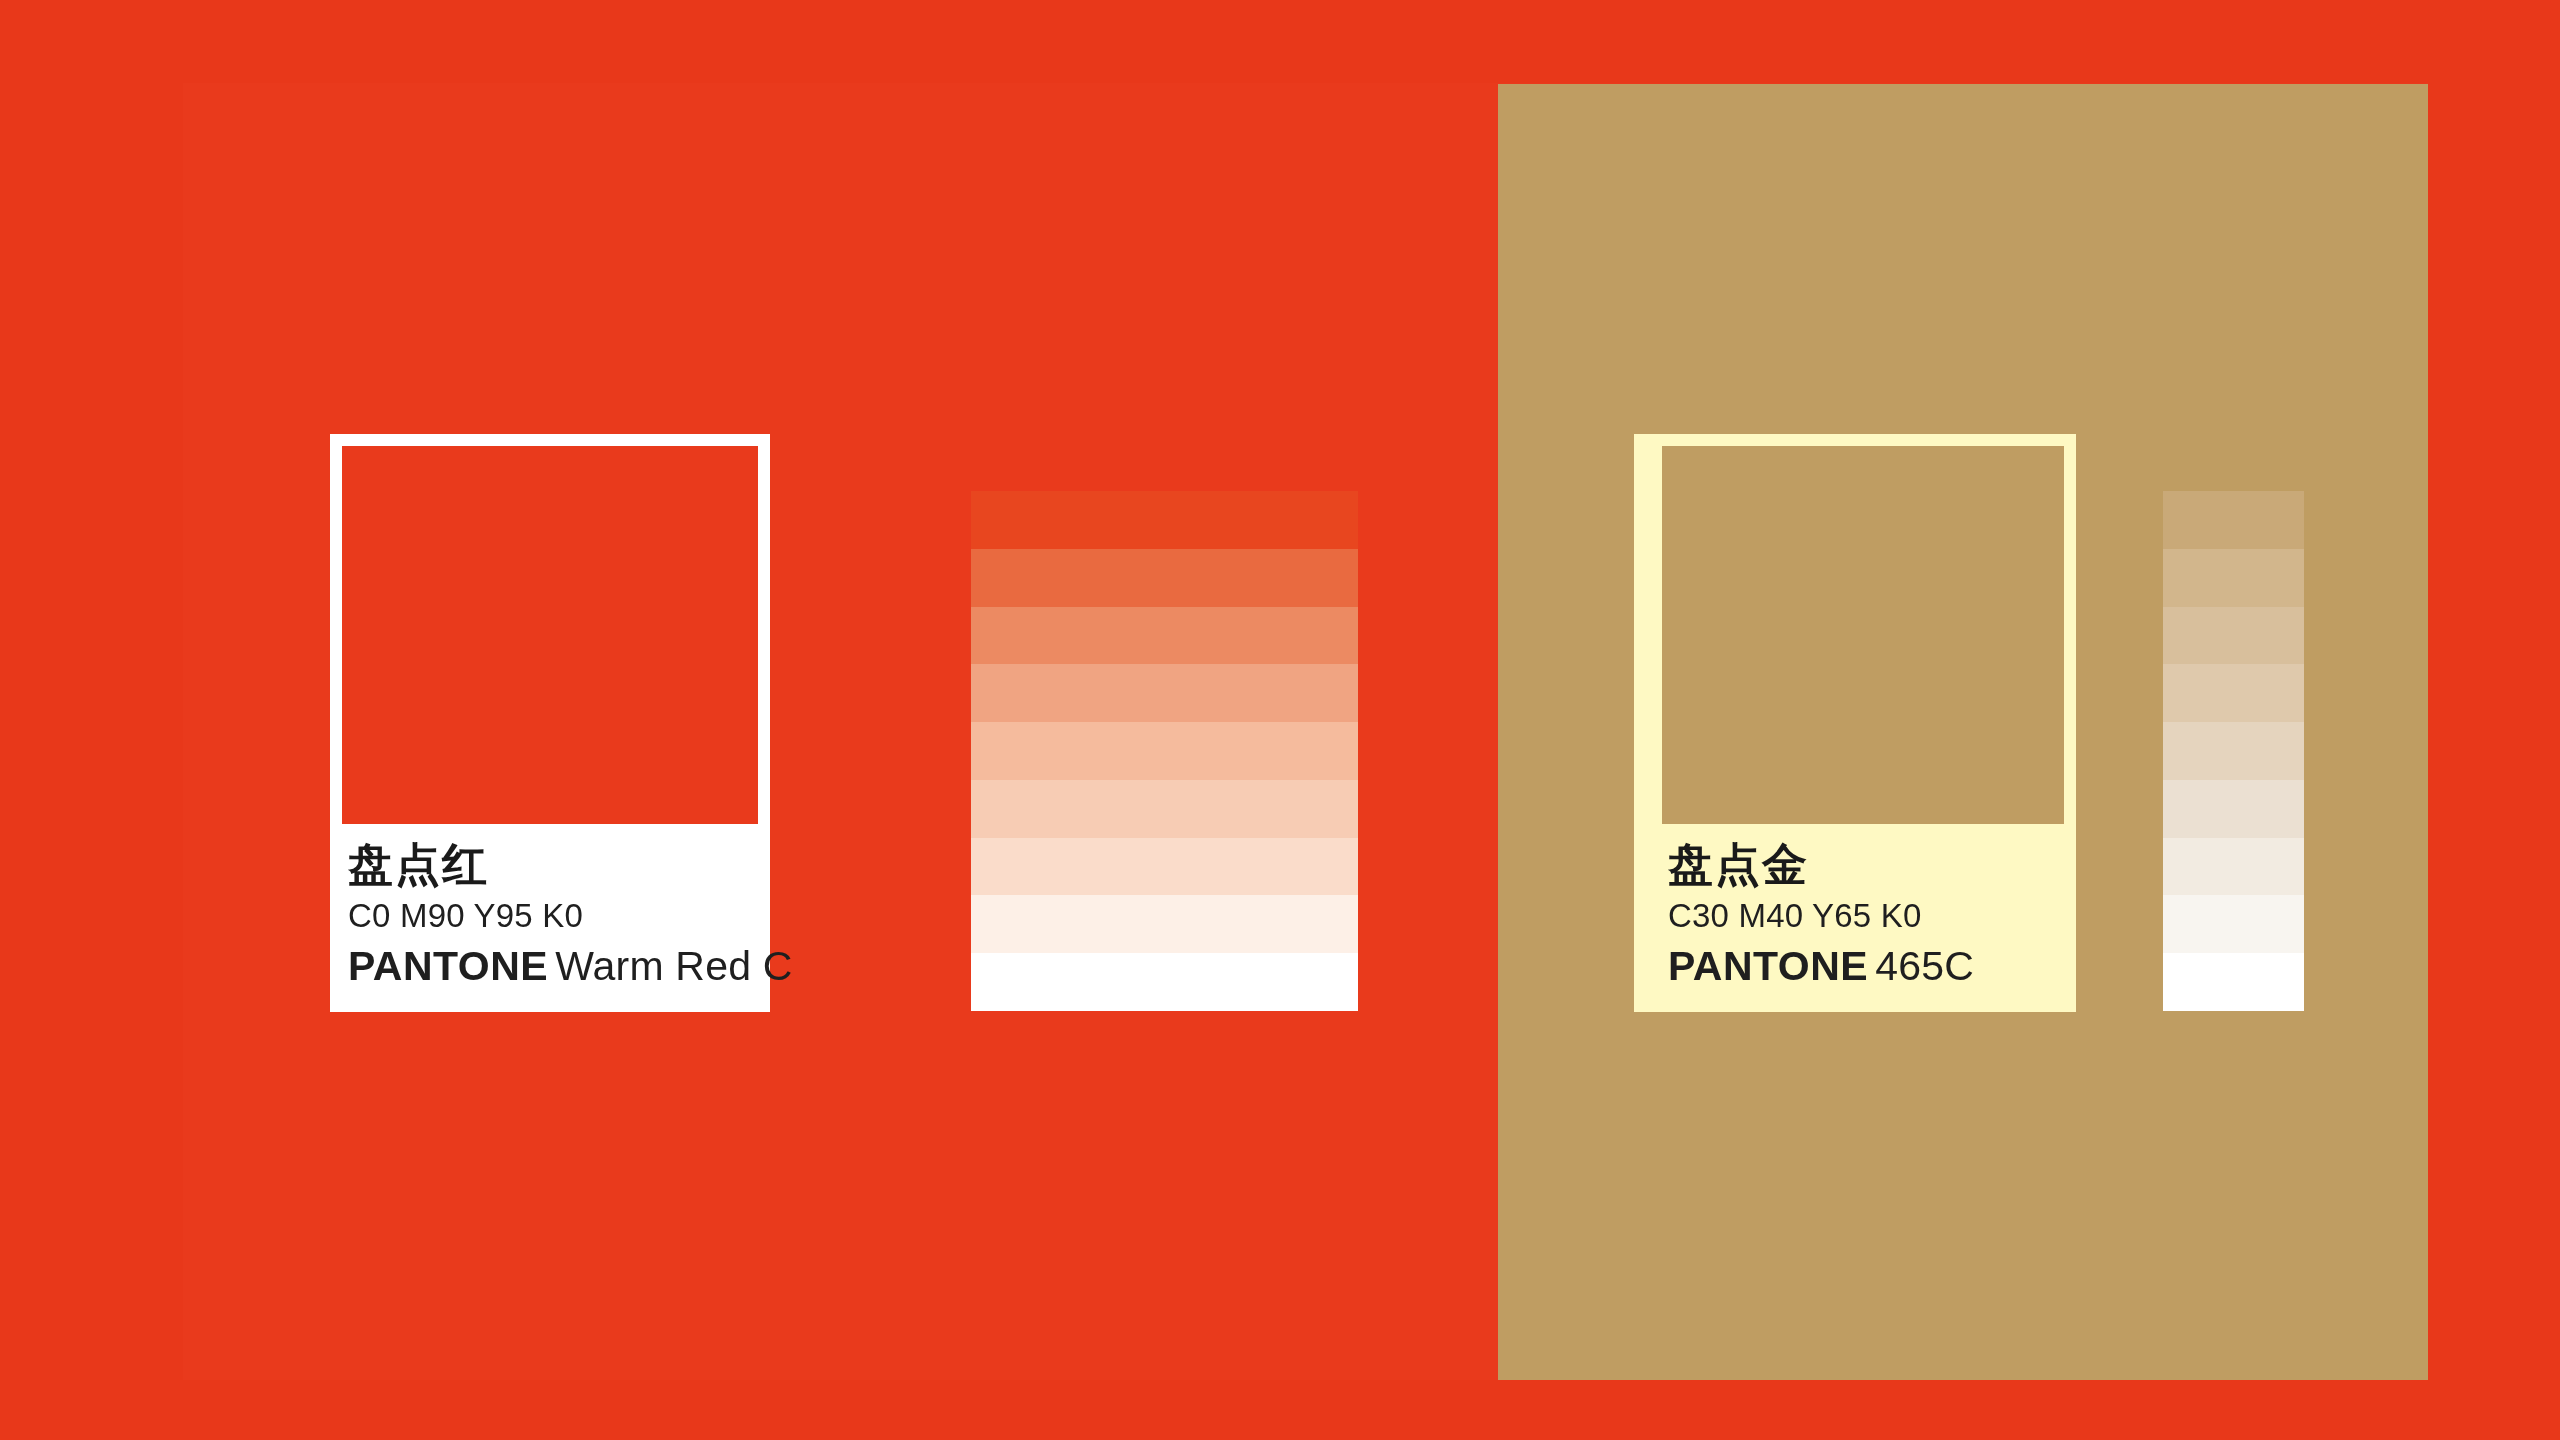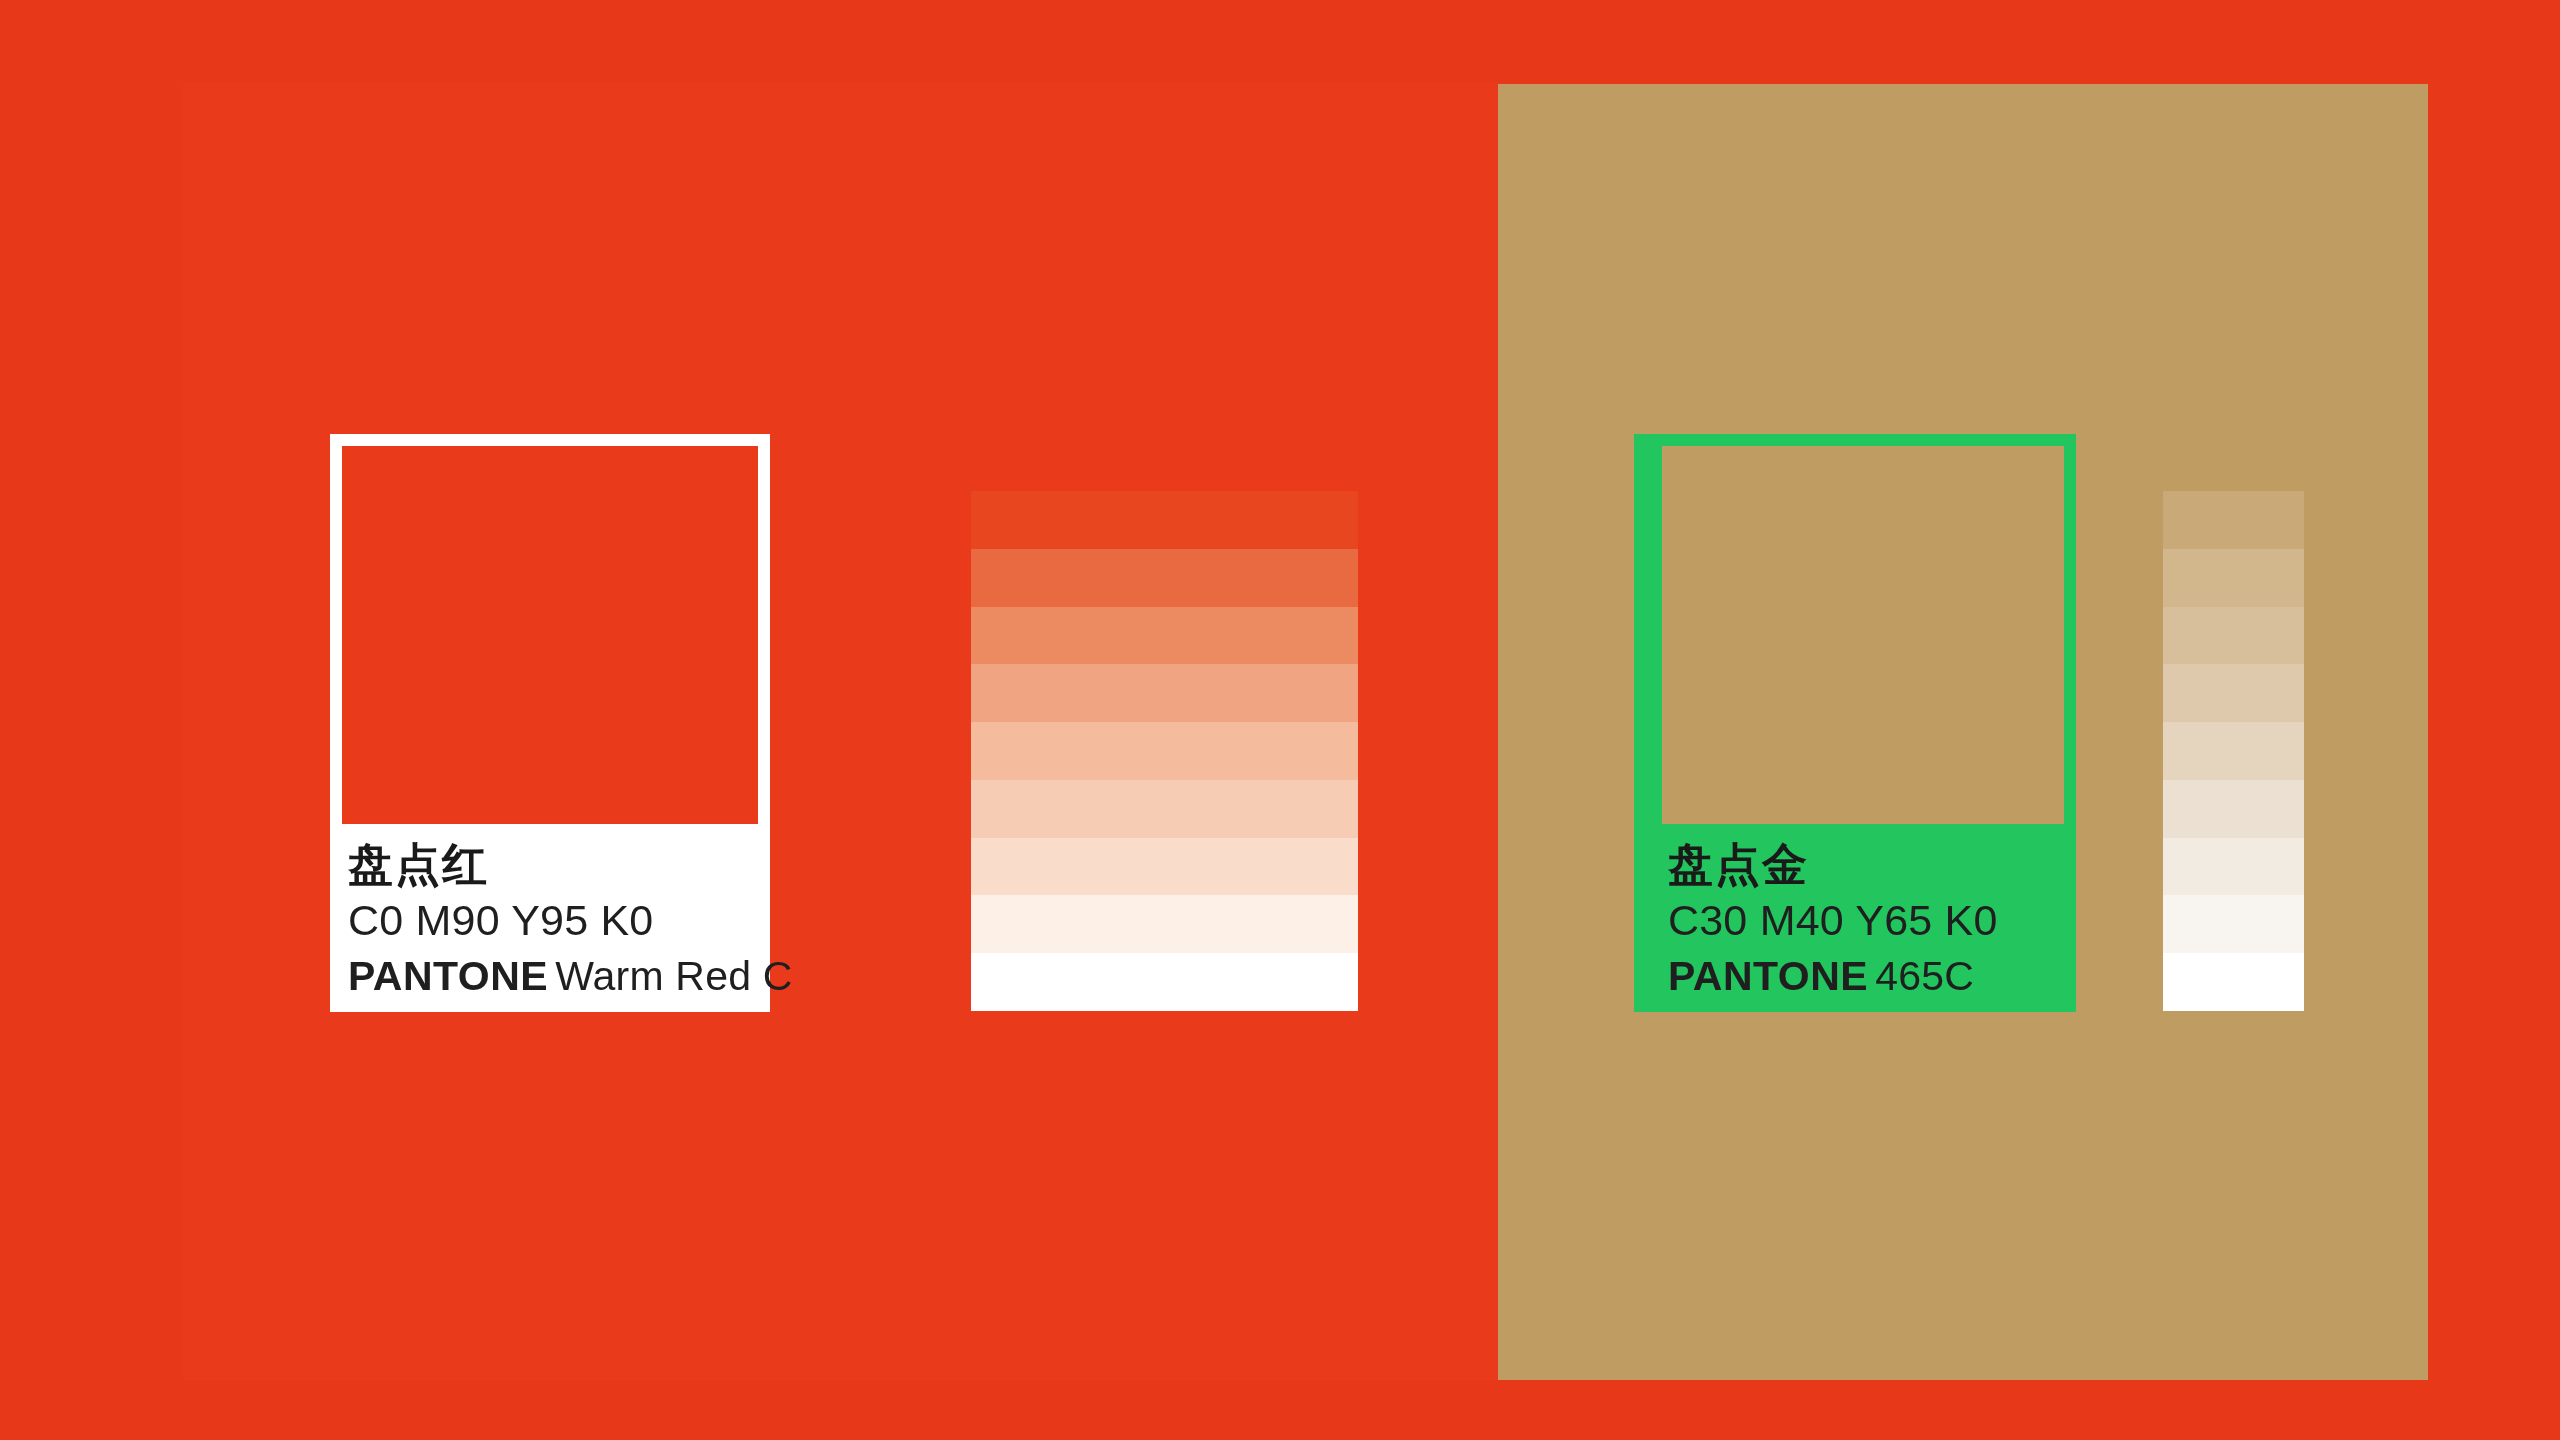--- a/index.html
+++ b/index.html
@@ -87,21 +87,21 @@
     font-family: "DejaVu Sans", "Liberation Sans", sans-serif;
     font-weight: 700;
     font-size: 45px;
     line-height: 1.0;
     letter-spacing: 2px;
     color: #1A1A1A;
     margin: 0 0 12px 0;
     white-space: nowrap;
   }
   .cmyk {
-    font-size: 43px;
+    font-size: 33px;
     line-height: 1.0;
     color: #1F1F1F;
     margin: 0 0 14px 0;
     white-space: nowrap;
     letter-spacing: 0.2px;
   }
   .pantone-line {
     font-size: 41px;
     line-height: 1.0;
     color: #1F1F1F;
@@ -165,21 +165,21 @@
     <div class="step" style="background: rgb(233, 106, 64);"></div>
     <div class="step" style="background: rgb(236, 138, 98);"></div>
     <div class="step" style="background: rgb(240, 164, 130);"></div>
     <div class="step" style="background: rgb(245, 187, 157);"></div>
     <div class="step" style="background: rgb(247, 204, 180);"></div>
     <div class="step" style="background: rgb(250, 220, 202);"></div>
     <div class="step" style="background: rgb(253, 240, 231);"></div>
     <div class="step" style="background: rgb(255, 255, 255);"></div>
   </div>
 
-  <div class="swatch-card card-gold" style="background: #22c55e; padding-left: 28px;">
+  <div class="swatch-card card-gold" style="background: #fef9c3; padding-left: 28px;">
     <div class="chip" style="background: rgb(191, 157, 98);"></div>
     <div class="meta">
       <div class="name-cn">盘点金</div>
       <div class="cmyk">C30 M40 Y65 K0</div>
       <div class="pantone-line">
         <span class="pt-brand">PANTONE</span><span class="pt-code">465C</span>
       </div>
     </div>
   </div>
 

